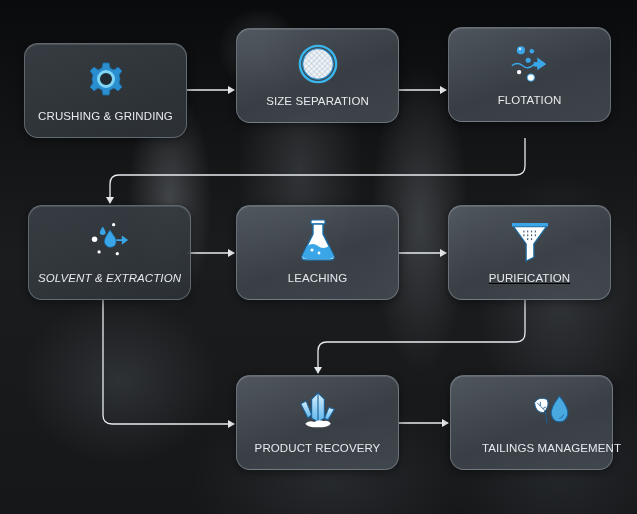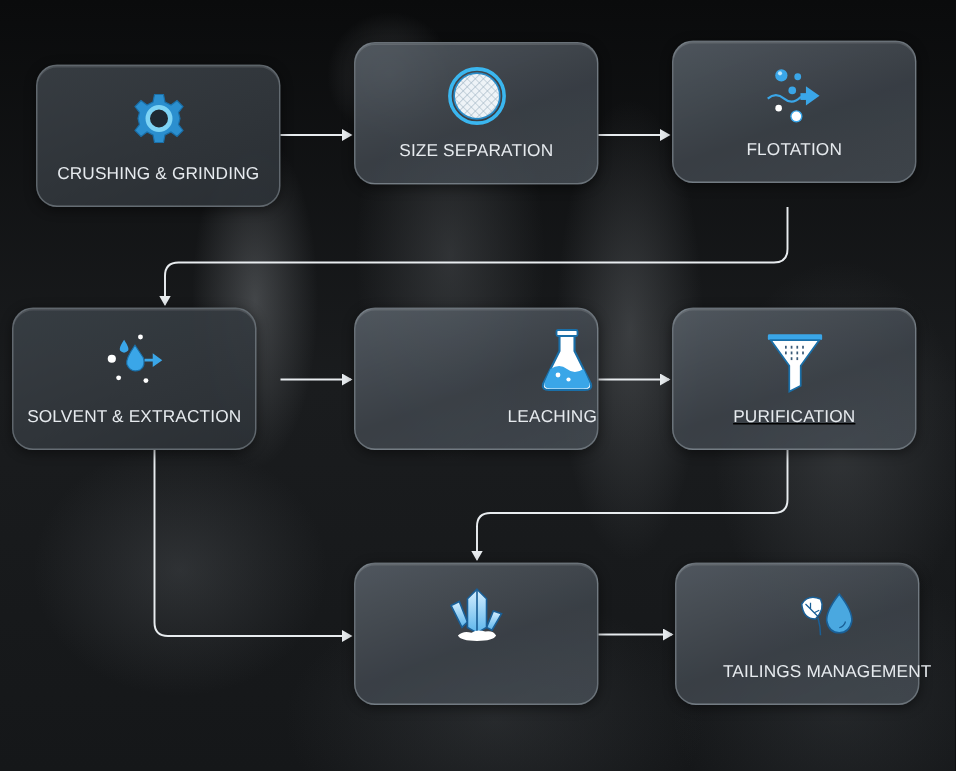--- a/index.html
+++ b/index.html
@@ -101,36 +101,36 @@
       <path d="M2,25 Q8,20 14,25 T26,24 L31,24" fill="none" stroke="#3aa6e8" stroke-width="1.6"></path>
       <path d="M30,16 L40,23 L30,30 Z" fill="#3aa6e8"></path>
       <rect x="26" y="21" width="5" height="5" fill="#3aa6e8"></rect>
       <circle cx="10" cy="32" r="2.4" fill="#ffffff"></circle>
       <circle cx="23" cy="38" r="4" fill="#ffffff" stroke="#3aa6e8" stroke-width="1"></circle>
     </svg>
   </div>
   <div class="label">FLOTATION</div>
 </div>
 
-<div class="node dark" style="left:8px;top:205px;">
+<div class="node dark" style="left:28px;top:205px;font-style:italic;">
   <div class="icon">
     <svg width="44" height="44" viewBox="0 0 44 44">
       <circle cx="26" cy="4" r="1.8" fill="#ffffff"></circle>
       <path d="M14,6 Q10,12 11,14 Q14,17 17,14 Q18,12 14,6 Z" fill="#3aa6e8"></path>
       <circle cx="5" cy="20" r="3" fill="#ffffff"></circle>
       <path d="M22,10 Q15,20 16,24 Q19,31 26,28 Q30,25 28,19 Z" fill="#3aa6e8" stroke="#1a6fa8" stroke-width="0.8"></path>
       <path d="M29,20 L35,20 L35,16 L42,21 L35,26 L35,22 L29,22 Z" fill="#3aa6e8"></path>
       <circle cx="10" cy="34" r="1.8" fill="#ffffff"></circle>
       <circle cx="30" cy="36" r="1.8" fill="#ffffff"></circle>
     </svg>
   </div>
   <div class="label">SOLVENT &amp; EXTRACTION</div>
 </div>
 
-<div class="node" style="left:236px;top:205px;align-items:flex-end;">
+<div class="node" style="left:236px;top:205px;">
   <div class="icon">
     <svg width="40" height="46" viewBox="0 0 40 46">
       <rect x="13" y="2" width="14" height="4" rx="1" fill="#ffffff" stroke="#1a6fa8" stroke-width="1.2"></rect>
       <path d="M15,6 L15,16 L4,38 Q3,42 8,42 L32,42 Q37,42 36,38 L25,16 L25,6 Z" fill="#ffffff" stroke="#1a6fa8" stroke-width="1.4"></path>
       <path d="M9,28 Q15,24 20,28 T31,28 L35,37 Q36,41 31,41 L9,41 Q4,41 5,37 Z" fill="#3aa6e8"></path>
       <circle cx="14" cy="32" r="1.6" fill="#ffffff"></circle>
       <circle cx="21" cy="35" r="1.4" fill="#ffffff"></circle>
     </svg>
   </div>
   <div class="label">LEACHING</div>
@@ -169,20 +169,21 @@
       </defs>
       <g stroke="#1a5f96" stroke-width="1.2" fill="url(#cry)">
         <path d="M3,14 L9,11 L15,26 L11,30 Z"></path>
         <path d="M34,18 L40,20 L33,32 L29,30 Z"></path>
         <path d="M22,2 L29,9 L29,30 L22,34 L15,30 L15,9 Z"></path>
         <path d="M22,2 L22,34" fill="none"></path>
       </g>
       <path d="M8,36 Q12,32 18,34 Q22,31 28,33 Q34,32 36,36 Q34,40 22,40 Q10,40 8,36 Z" fill="#ffffff"></path>
     </svg>
   </div>
+  <div class="label">PRODUCT RECOVERY</div>
 </div>
 
 <div class="node" style="left:450px;top:375px;padding-left:40px;">
   <div class="icon">
     <svg width="48" height="40" viewBox="0 0 48 40">
       <path d="M3,10 Q8,2 18,6 Q22,14 14,22 Q4,22 3,10 Z" fill="#ffffff" stroke="#1a5f96" stroke-width="1.2"></path>
       <path d="M6,10 L16,20 M10,14 L10,9 M13,17 L17,15" stroke="#1a5f96" stroke-width="1" fill="none"></path>
       <path d="M16,21 Q18,28 18,35" stroke="#1a5f96" stroke-width="1.2" fill="none"></path>
       <path d="M33,2 Q22,16 23,24 Q25,33 33,33 Q41,33 43,24 Q44,16 33,2 Z" fill="#4aa8e0" stroke="#1a5f96" stroke-width="1.3"></path>
       <path d="M38,24 Q37,28 33,29" stroke="#1a5f96" stroke-width="1" fill="none"></path>

